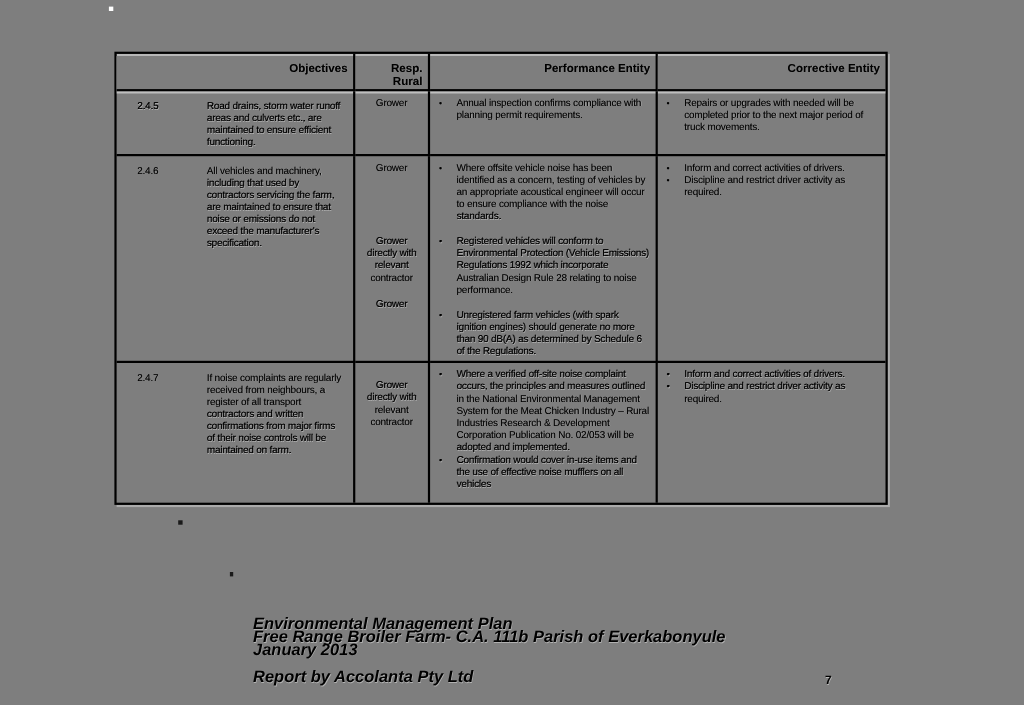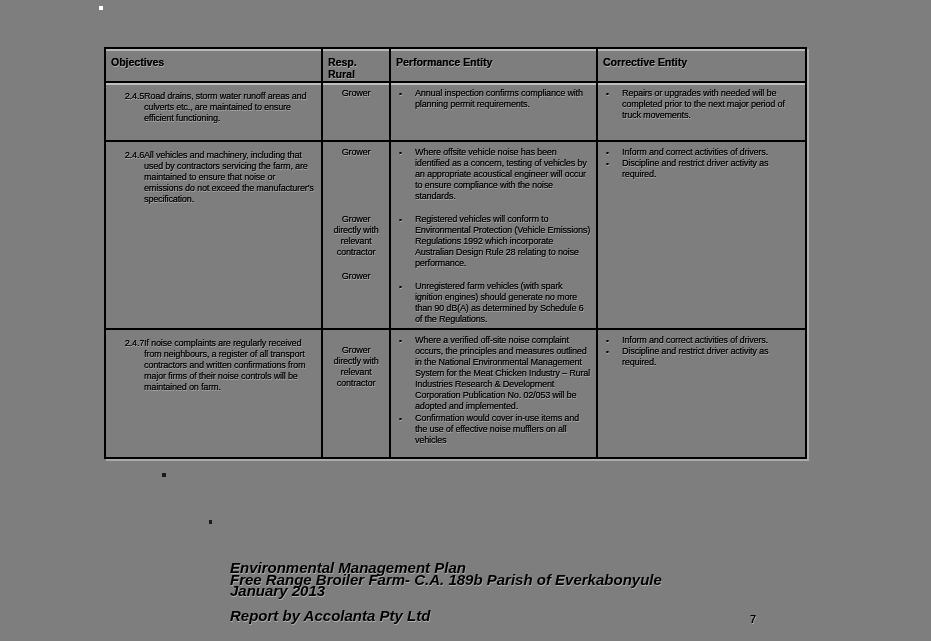--- a/index.html
+++ b/index.html
@@ -25,26 +25,26 @@
     border-bottom:2px solid #000;
     padding:5px 5px 3px 5px;
     overflow:hidden;
     font-size:9px;line-height:11px;letter-spacing:-0.15px;
     text-shadow:0.6px 0.6px 0 rgba(255,255,255,.4), 0.35px 0 0 #000;
   }
   .lastcol{border-right:none;}
   .lastrow{border-bottom:none;}
   .hcell{
     font-weight:bold;font-size:10.5px;line-height:12px;letter-spacing:0;
-    text-align:left;padding-top:7px;
+    text-align:right;padding-top:7px;
     box-shadow:0 2px 0 rgba(255,255,255,.5);
   }
   .objcell{display:flex;}
   .objcell .num{flex:none;width:33px;padding-top:3px;text-align:right;}
-  .objcell .otext{flex:1;padding-top:3px;padding-right:2px;}
+  .objcell .otext{flex:1;padding-top:3px;padding-right:2px;margin-left:44px;}
   .respcell{text-align:center;}
   .bi{display:flex;}
   .bi .dot{flex:none;width:16px;text-align:left;padding-left:3px;font-size:8px;}
   .bi .bt{flex:1;}
   .gap .bi + .bi{margin-top:12px;}
   .tight .bi + .bi{margin-top:1px;}
   .resp-e2{margin-top:56px;}
   .resp-e3{margin-top:13px;}
   .resp-off{margin-top:10px;}
   
@@ -167,18 +167,18 @@
     </div>
     <div class="bi">
       <span class="dot">•</span>
       <span class="bt">Discipline and restrict driver activity as required.</span>
     </div>
   </div>
 </div>
 
 <div class="footer">
   <div>Environmental Management Plan</div>
-  <div>Free Range Broiler Farm- C.A. 189b Parish of Everkabonyule</div>
+  <div>Free Range Broiler Farm- C.A. 111b Parish of Everkabonyule</div>
   <div>January 2013</div>
   <div class="report">Report by Accolanta Pty Ltd</div>
 </div>
 
 <div class="pagenum">7</div>
 
 </body></html>

